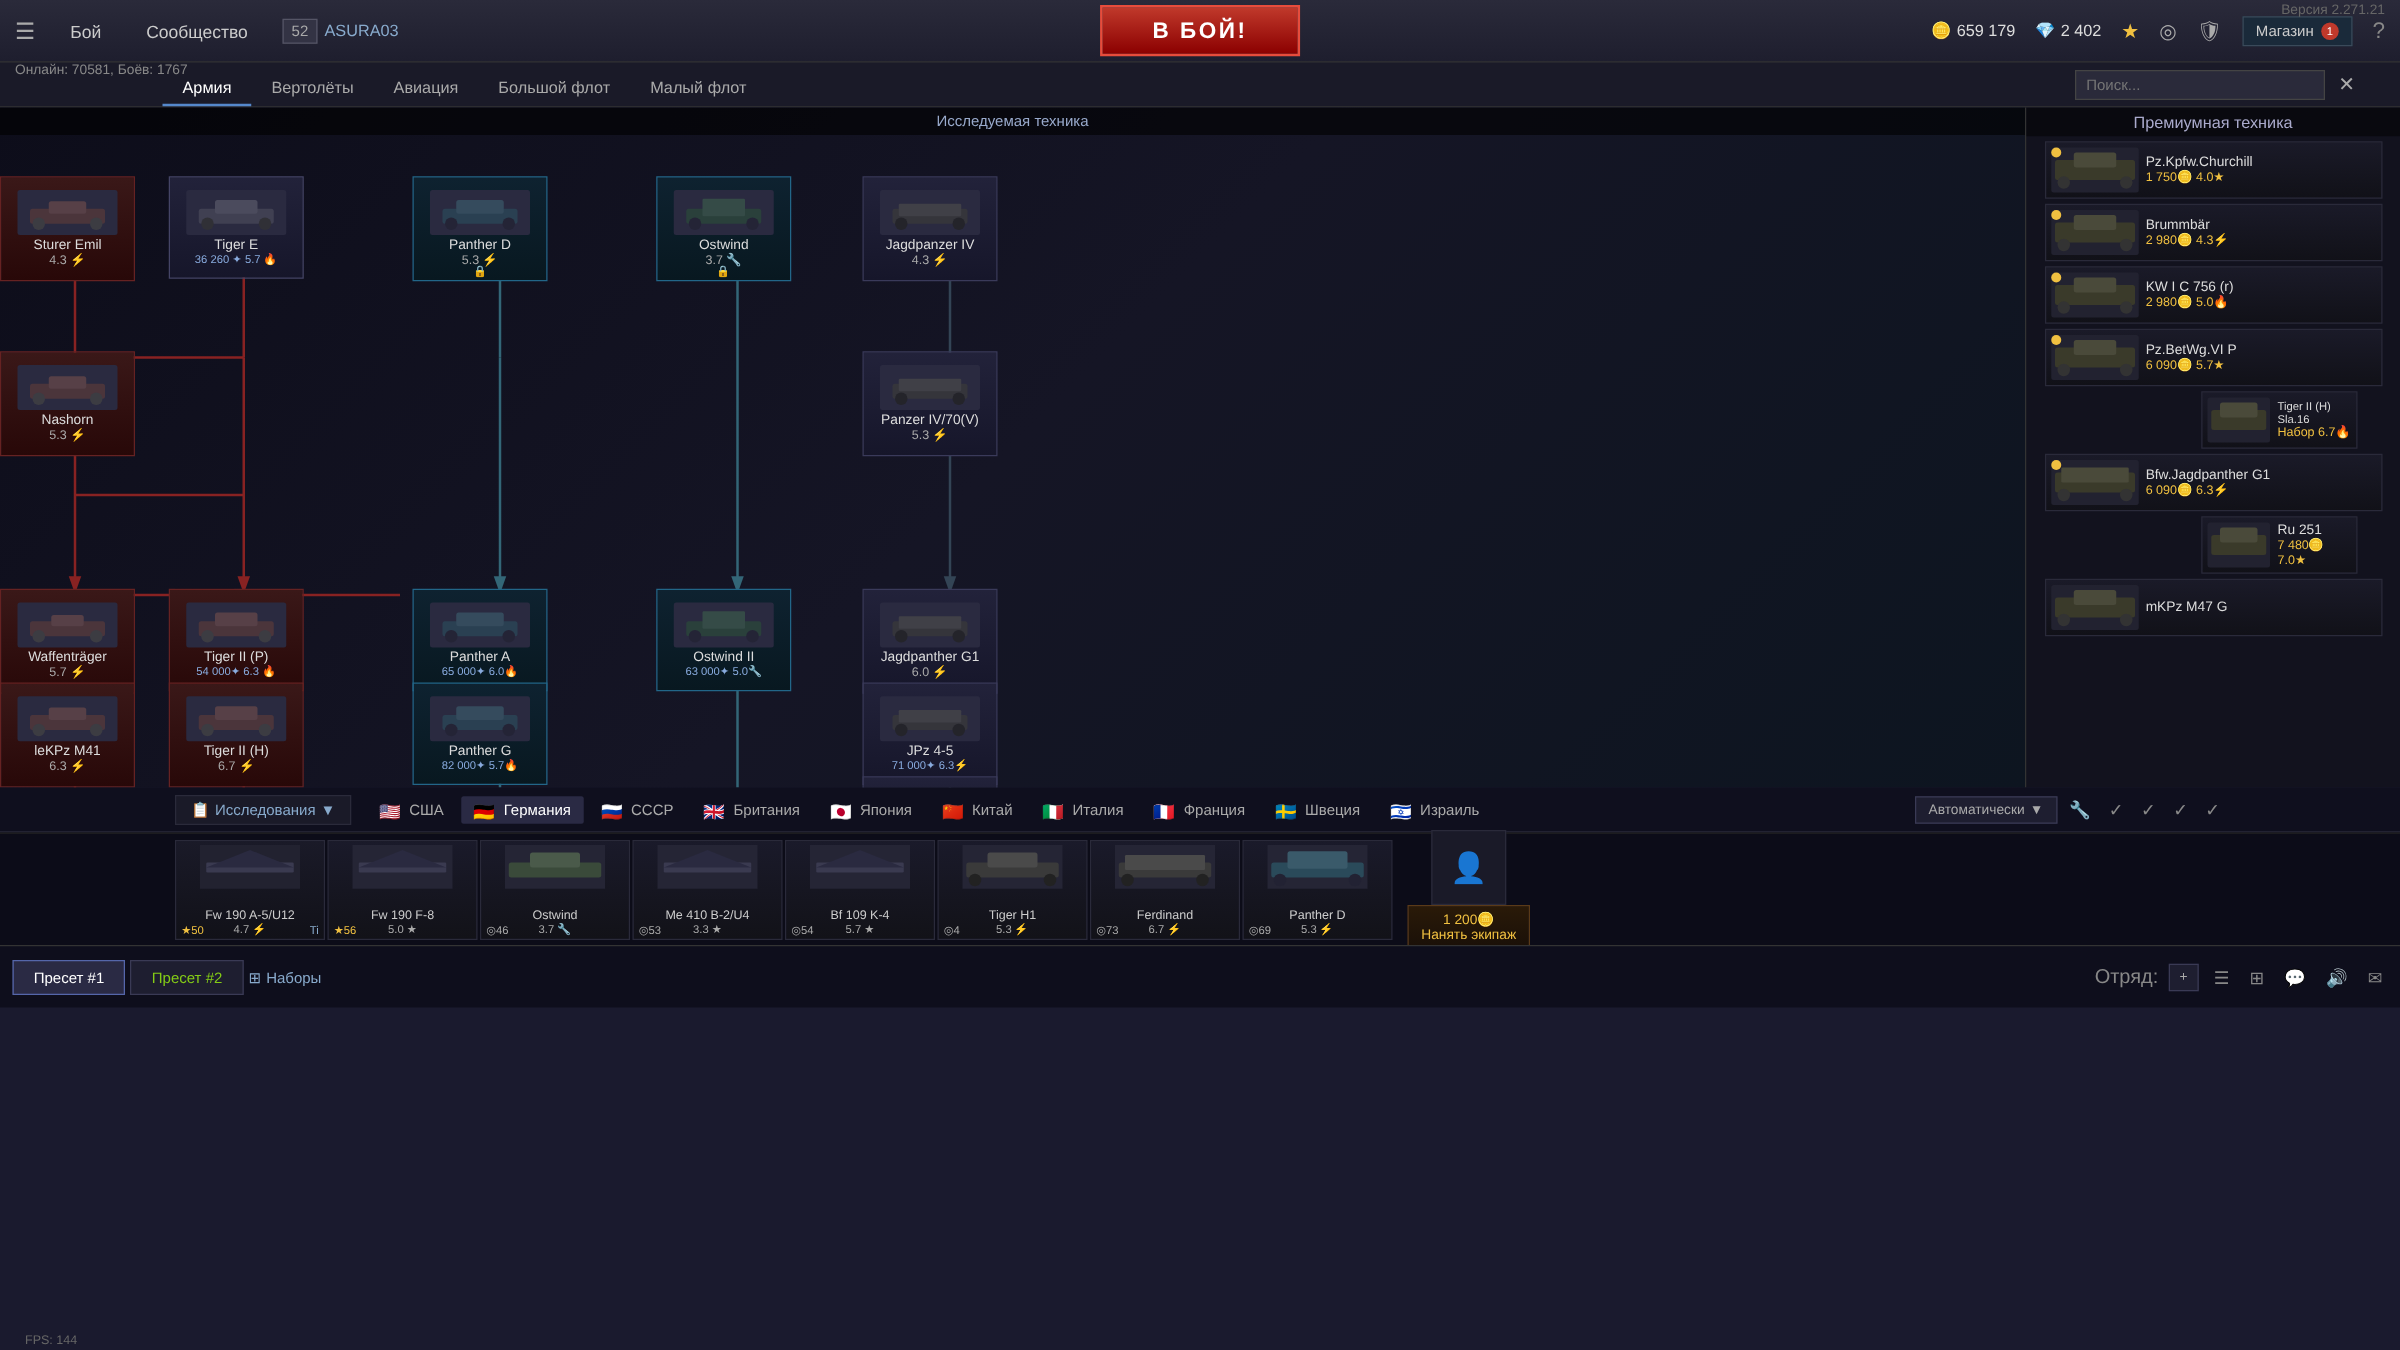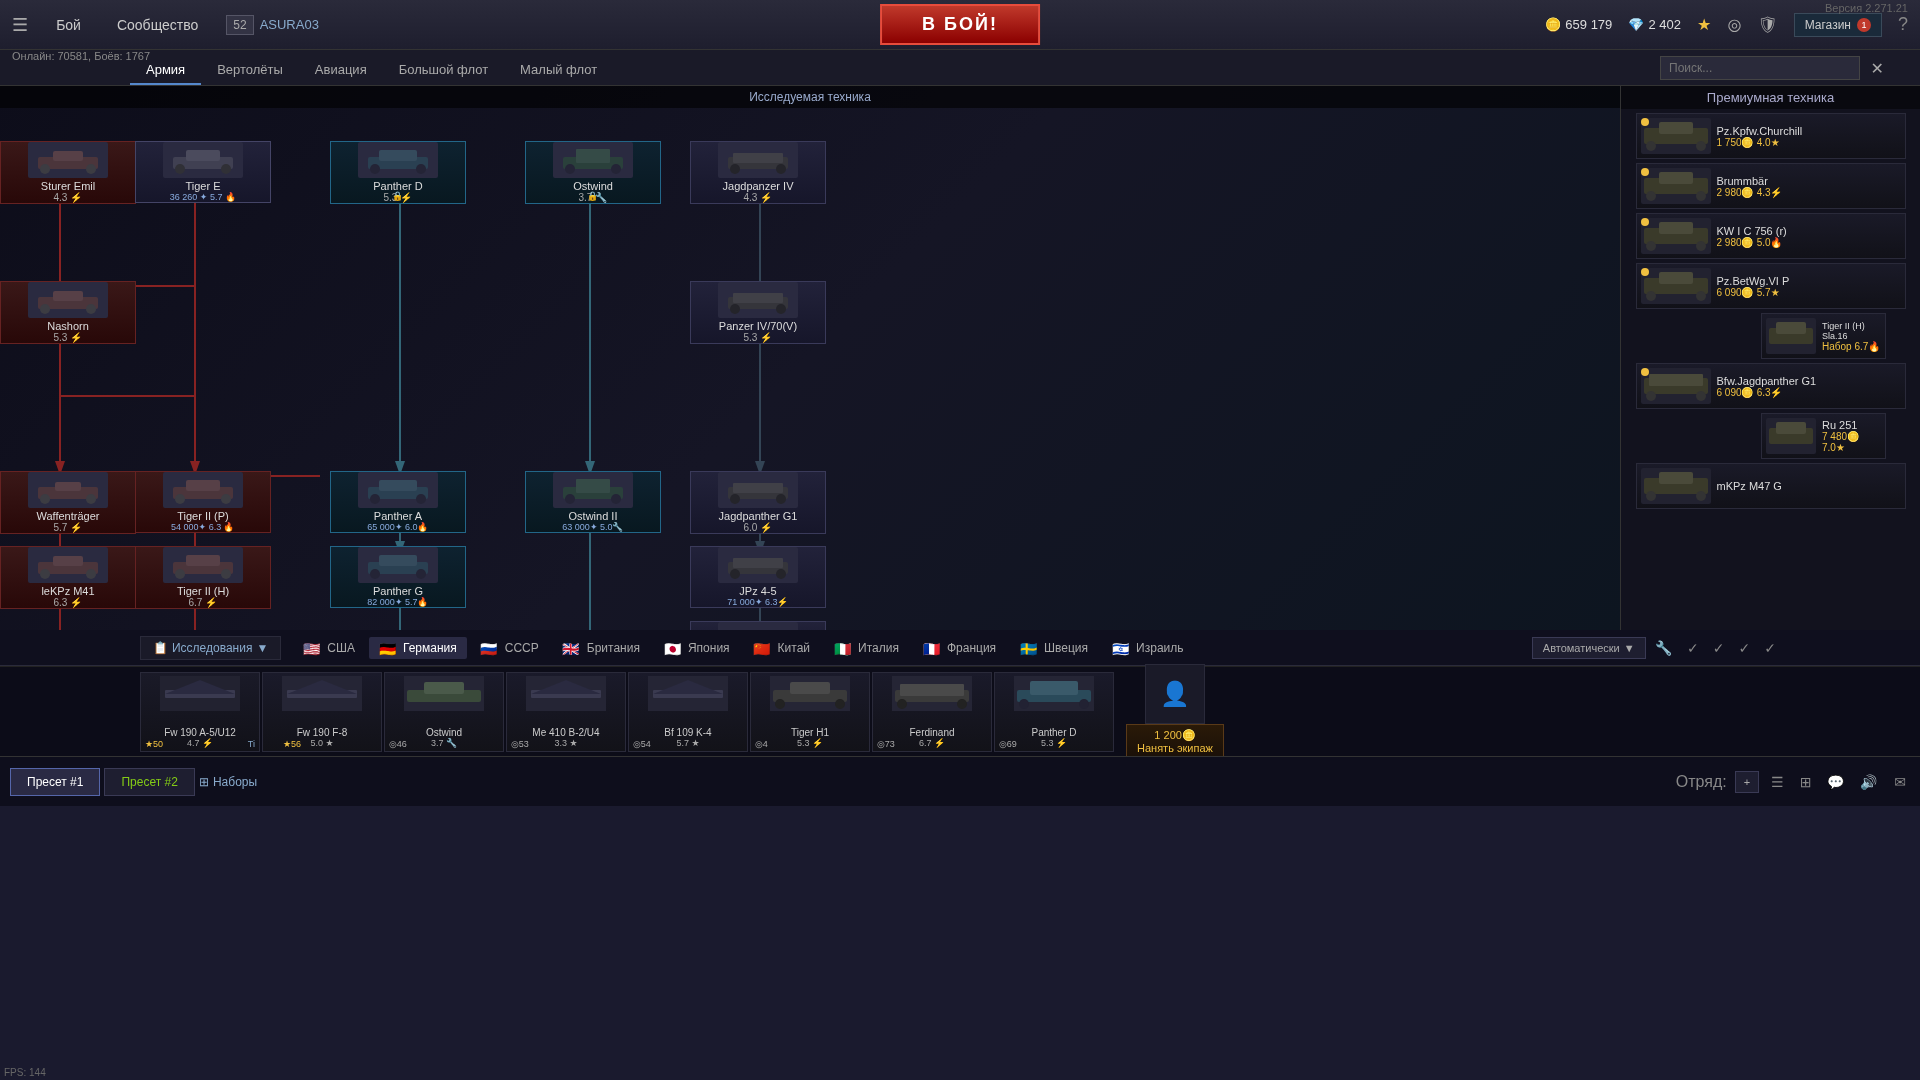--- a/index.html
+++ b/index.html
@@ -313,21 +313,21 @@
       left: 50%;
       transform: translateX(-50%);
       color: #f0c040;
       font-size: 9px;
     }
 
     
     .fps-counter {
       position: fixed;
       bottom: 2px;
-      left: 4px;
+      left: 20px;
       font-size: 10px;
       color: #666;
     }
     .squad-btn {
       background: #1e1e30;
       border: 1px solid #3a3a55;
       color: #aaa;
       padding: 4px 8px;
       font-size: 11px;
       cursor: pointer;
@@ -369,24 +369,24 @@
 
     
     .tree-container {
       position: relative;
       width: 100%;
       height: 100%;
     }
 
     .vcard {
       position: absolute;
-      width: 136px;
+      width: 108px;
       background: linear-gradient(to bottom, #22223a, #16162a);
       border: 1px solid #3a3a5a;
-      padding: 0;
+      padding: 10px;
       cursor: pointer;
       z-index: 5;
     }
     .vcard.red { background: linear-gradient(to bottom, #3a1818, #280808); border-color: #662222; }
     .vcard.cyan { background: linear-gradient(to bottom, #0e2230, #081820); border-color: #226688; }
     .vcard .vname { font-size: 11px; color: #ddd; text-align: center; margin-top: 2px; }
     .vcard .vrating { font-size: 10px; color: #aaa; text-align: center; }
     .vcard .vexp { font-size: 9px; color: #88aadd; text-align: center; }
     .vtank {
       width: 80px;
@@ -1004,21 +1004,21 @@
 
     <div class="bottom-vehicle">
       <div class="veh-img">
         <svg width="80" height="35">
             <rect x="5" y="14" width="70" height="8" fill="#3a3a50" rx="1"></rect>
             <polygon points="40,4 75,18 5,18" fill="#2a2a40"></polygon>
           </svg>
       </div>
       <div class="veh-name">Fw 190 F-8</div>
       <div class="veh-rating"><span>5.0</span> ★</div>
-      <div style="position:absolute;bottom:2px;left:20px;font-size:9px;color:#f0c040;">★<span>56</span></div>
+      <div style="position:absolute;bottom:2px;left:4px;font-size:9px;color:#f0c040;">★<span>56</span></div>
     </div>
 
     <div class="bottom-vehicle">
       <div class="veh-img">
         <svg width="80" height="35">
             <rect x="3" y="14" width="74" height="12" fill="#3a4a3a" rx="2"></rect>
             <rect x="20" y="6" width="40" height="12" fill="#4a5a4a" rx="2"></rect>
           </svg>
       </div>
       <div class="veh-name">Ostwind</div>

